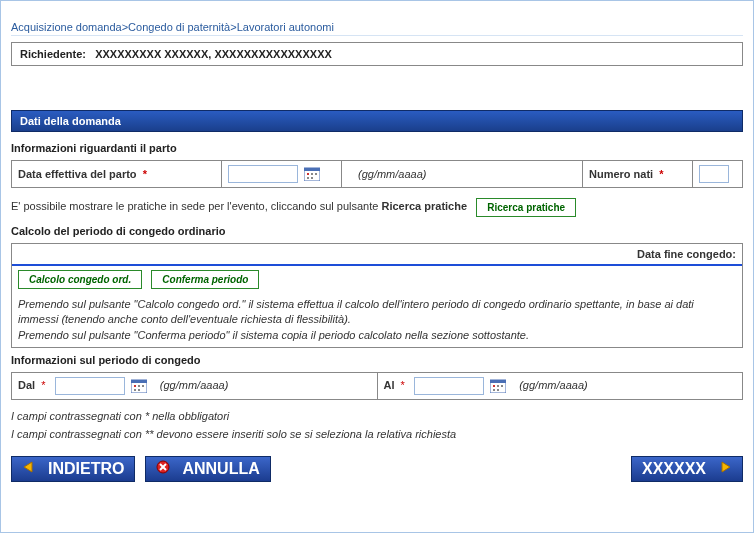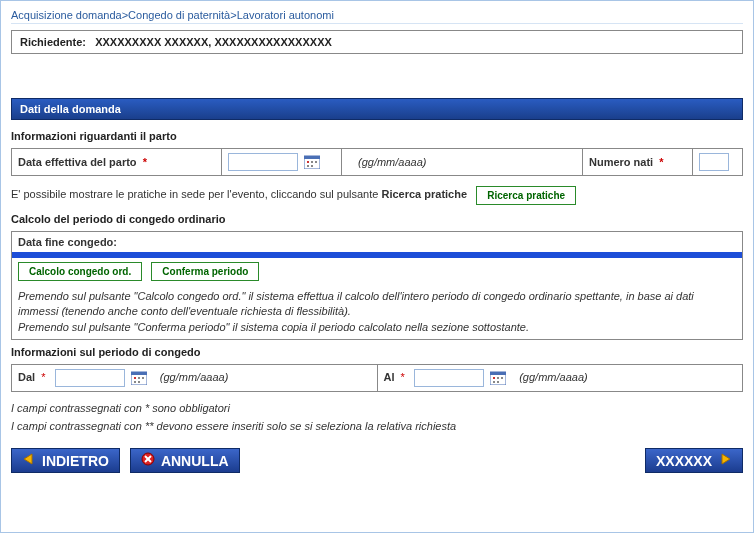--- a/index.html
+++ b/index.html
@@ -7,21 +7,21 @@
     margin: 0;
     font-family: Verdana, Arial, sans-serif;
     font-size: 11px;
     background: #fff;
     color: #333;
   }
   .page {
     width: 754px;
     height: 533px;
     border: 1px solid #a8c5e6;
-    padding: 6px 10px 10px 10px;
+    padding: 18px 10px 10px 10px;
     position: relative;
   }
   .breadcrumb {
     color: #2a5b9e;
     font-size: 11px;
     margin-bottom: 6px;
     padding: 2px 0;
     border-bottom: 1px solid #d6e4f4;
   }
   .applicant-box {
@@ -99,24 +99,25 @@
   }
   .calc-box .row {
     display: flex;
   }
   .calc-box .cell {
     flex: 1;
     border-right: 1px solid #888;
     padding: 4px 6px;
     font-weight: bold;
   }
-  .calc-box .cell:last-child { border-right: none; }
+  .calc-box .cell:last-child { border-right: none; text-align: right; }
   .calc-box .btn-row {
-    border-top: 6px solid #1d4ed8;
-    padding: 4px 6px;
+    border-top: 2px solid #1d4ed8;
+    padding: 4px 6px;
+    font-style: italic;
   }
   .hint-italic {
     font-style: italic;
     color: #333;
     padding: 4px 6px;
     line-height: 1.4;
   }
   .period-table {
     width: 100%;
     border: 1px solid #888;
@@ -130,26 +131,26 @@
   }
   .footer-btns {
     display: flex;
     justify-content: space-between;
     margin-top: 16px;
   }
   .footer-btns .left { display: flex; gap: 10px; }
   .nav-btn {
     display: inline-flex;
     align-items: center;
-    gap: 6px;
+    gap: 12px;
     background: linear-gradient(to bottom, #3b66c9 0%, #1b3c8f 100%);
     border: 1px solid #0f2b66;
     color: #fff;
     font-weight: bold;
-    font-size: 14px;
+    font-size: 16px;
     padding: 3px 10px;
     cursor: pointer;
     font-family: inherit;
   }
   .arrow-left, .arrow-right {
     display: inline-block;
   }
   .cancel-icon {
     display: inline-block;
   }
@@ -271,21 +272,21 @@
                 <rect x="3" y="11" width="2" height="2" fill="#888"></rect>
                 <rect x="7" y="11" width="2" height="2" fill="#888"></rect>
               </svg>
         </span>
         <span class="format-hint">(gg/mm/aaaa)</span>
       </td>
     </tr>
   </tbody>
     </table>
 
-  <div class="mandatory-notes">I campi contrassegnati con * sono obbligatori</div>
+  <div class="mandatory-notes">I campi contrassegnati con * nella obbligatori</div>
   <div class="mandatory-notes">I campi contrassegnati con ** devono essere inseriti solo se si seleziona la relativa richiesta</div>
 
   <div class="footer-btns">
     <div class="left">
       <button class="nav-btn">
         <span class="arrow-left">
           <svg width="14" height="14" viewBox="0 0 14 14">
               <polygon points="10,2 10,12 2,7" fill="#f7b500" stroke="#a56f00"></polygon>
             </svg>
         </span>

